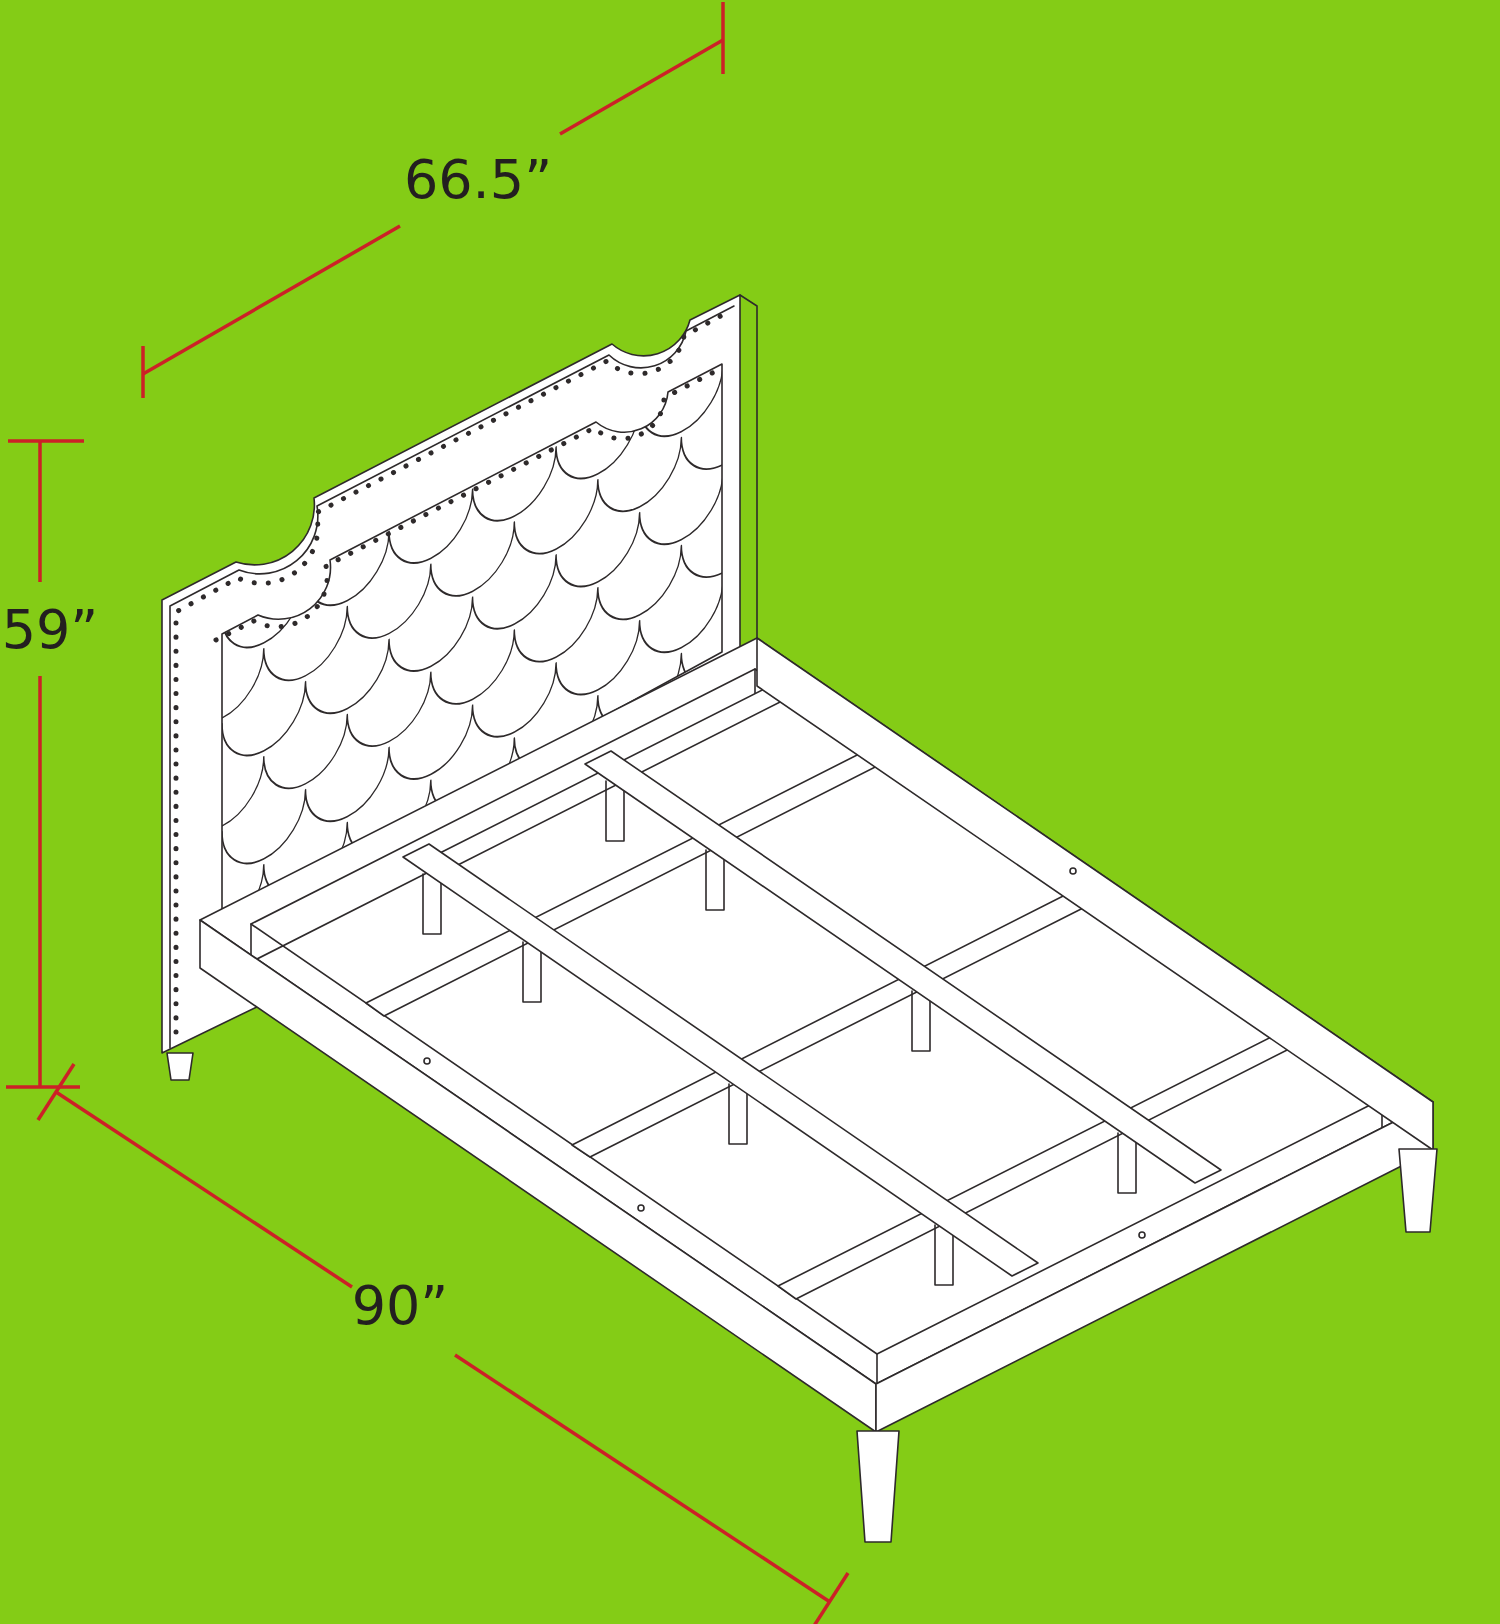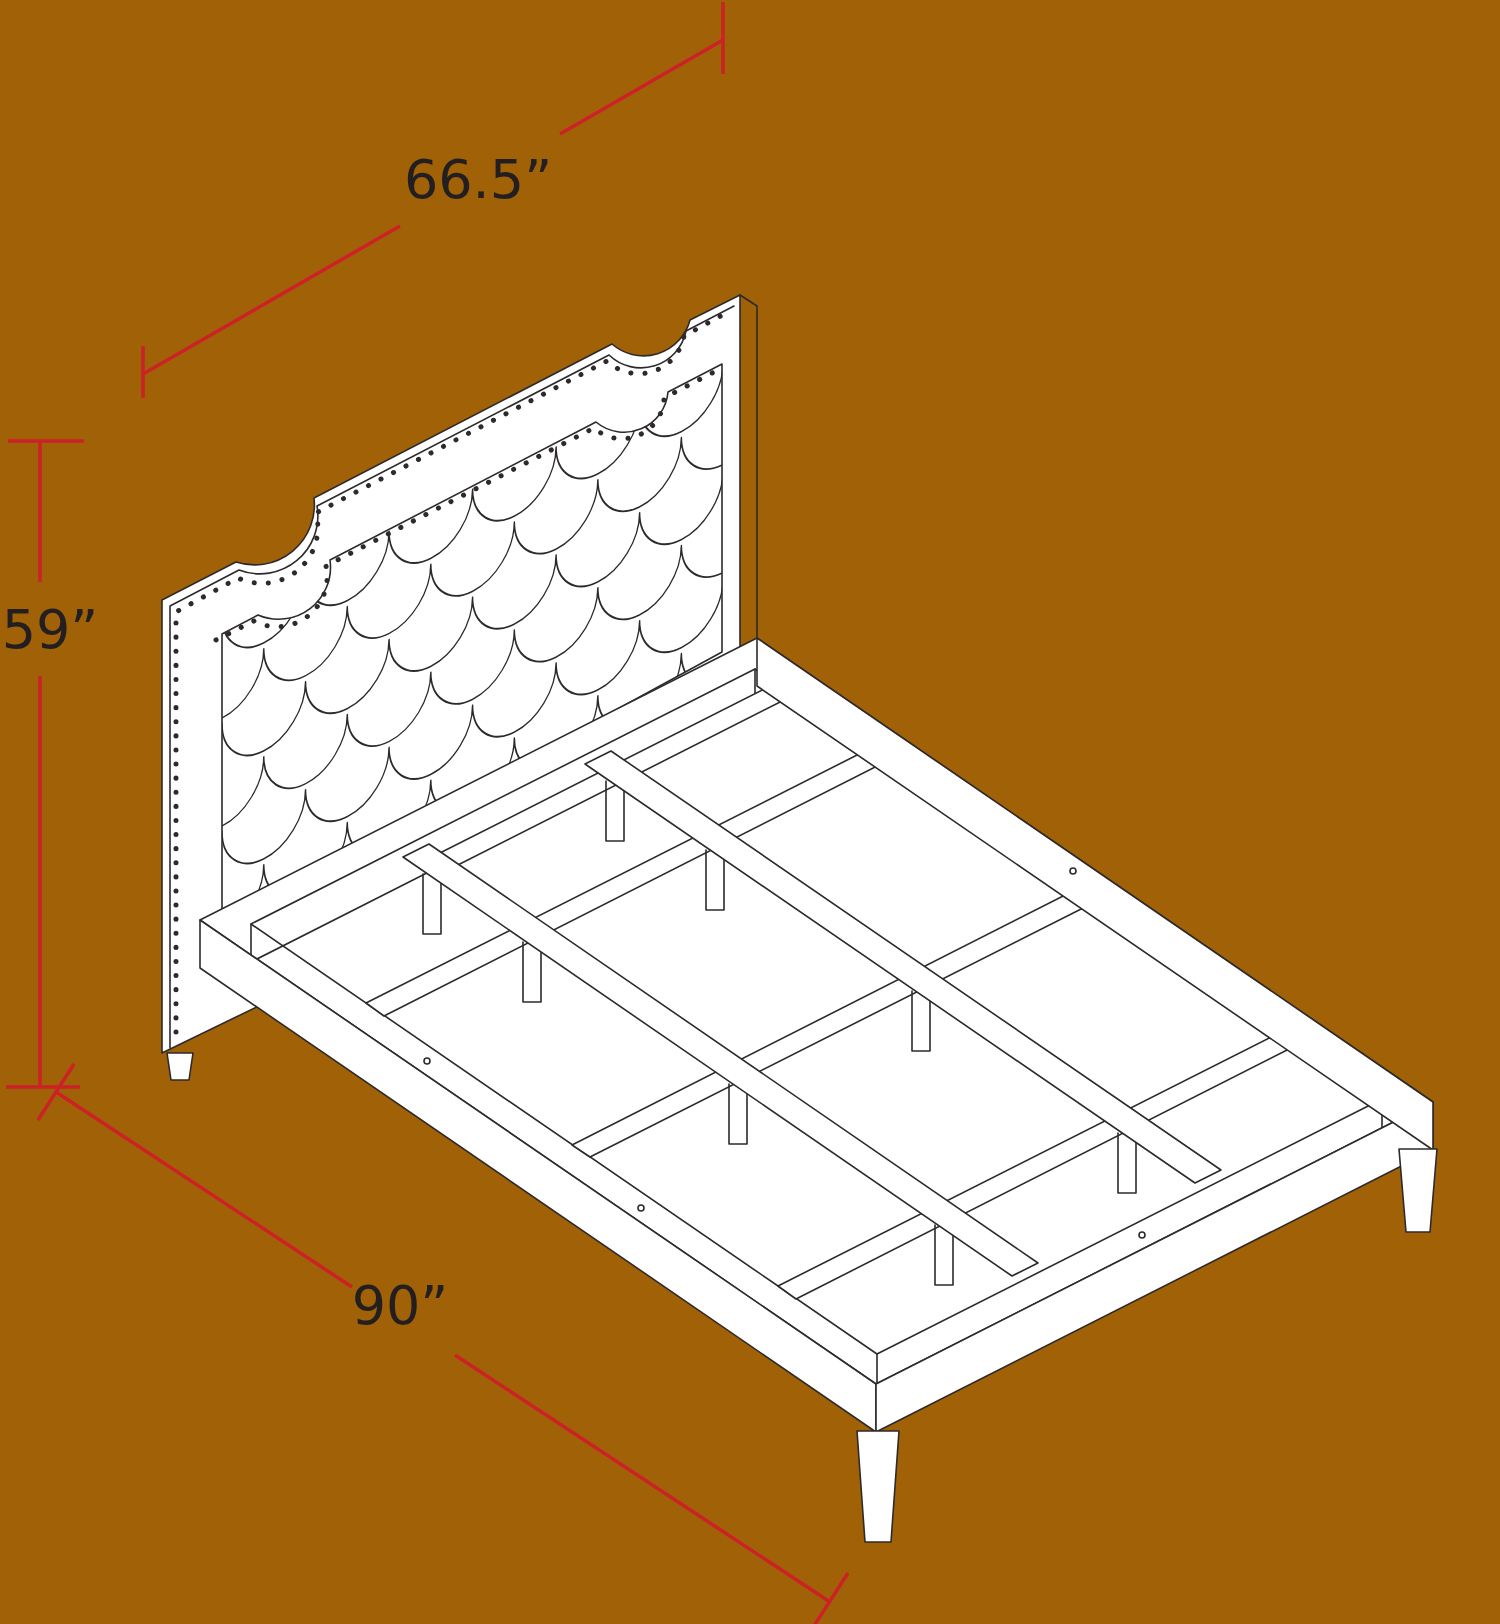--- a/index.html
+++ b/index.html
@@ -1,16 +1,16 @@
 <!DOCTYPE html>
 <html><head>
 <meta charset="utf-8">
 <style>
   html,body{margin:0;padding:0;background:#fff;}
-  .canvas{position:relative;width:1500px;height:1624px;background:#a16207;overflow:hidden;text-decoration:underline;}
+  .canvas{position:relative;width:1500px;height:1624px;background:#84cc16;overflow:hidden;text-decoration:underline;}
   svg{display:block;}
   text{font-family:"DejaVu Sans","Liberation Sans",sans-serif;font-size:54px;}
 </style>
 </head>
 <body>
 
 <div class="canvas">
 <svg width="1500" height="1624" viewBox="0 0 1500 1624" xmlns="http://www.w3.org/2000/svg">
 
   <defs>

